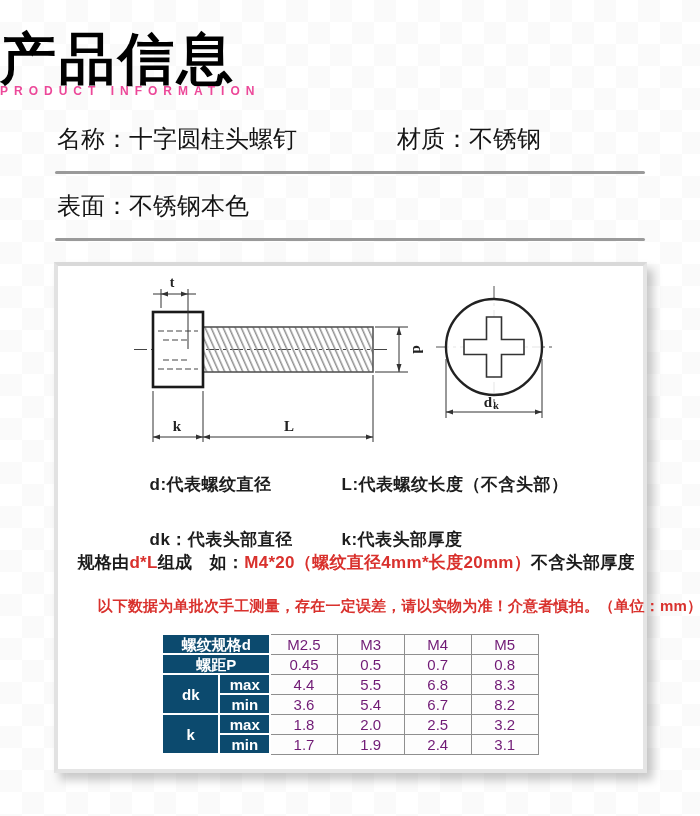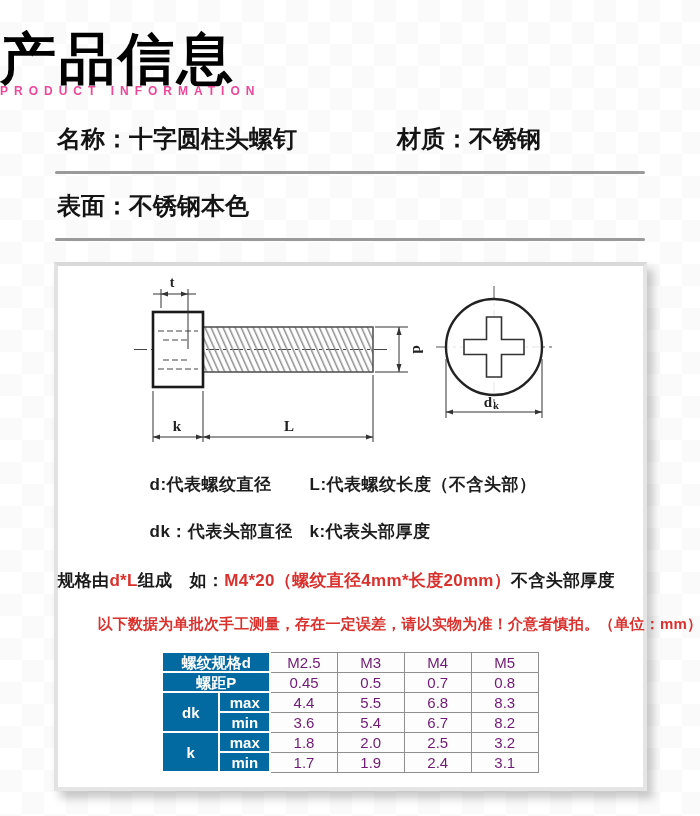--- a/index.html
+++ b/index.html
@@ -11,43 +11,43 @@
       #ffffff;
     color:#111;
   }
   
   .hdr{text-align:left;padding-top:30px;line-height:1.05;}
   .hdr .title{font-size:56px;font-weight:900;letter-spacing:3px;color:#000;}
   .hdr .subtitle{margin-top:-4px;font-size:12px;font-weight:bold;letter-spacing:6px;color:#ec4899;}
   
   .info{margin:10px 55px 0 55px;}
   .info-row{display:grid;grid-template-columns:340px auto;align-items:center;padding:16px 2px;font-size:24px;color:#141414;}
-  .info-pair{white-space:nowrap;font-weight:bold;}
+  .info-pair{white-space:nowrap;}
   .divider{height:3px;background:#9a9a9a;border-radius:2px;}
   
   .panel{
     margin:21px auto 0 auto;width:585px;
     background:#fff;border:4px solid #e5e5e5;border-top-color:#d9d9d9;border-left-color:#e2e2e2;
     box-shadow:6px 7px 9px rgba(0,0,0,0.22);
     padding:8px 0 14px 0;
   }
   .diagram{display:block;}
   
   .legend{margin-top:14px;padding-left:92px;display:grid;grid-template-columns:160px 1fr;row-gap:24px;
-    font-size:17px;font-weight:bold;color:#1d1d1d;letter-spacing:0.5px;}
+    font-size:17px;font-weight:bold;color:#1d1d1d;letter-spacing:0.5px;gap:32px;}
   .legend div{white-space:nowrap;}
   
-  .spec{margin-top:26px;padding-left:0;font-size:17px;font-weight:bold;color:#1a1a1a;white-space:nowrap;letter-spacing:0.3px;}
+  .spec{padding-left:20px;font-size:17px;font-weight:bold;color:#1a1a1a;white-space:nowrap;letter-spacing:0.3px;}
   .red{color:#d9312d;}
   
   .warning{margin-top:23px;padding-left:40px;font-size:15px;font-weight:bold;color:#d9312d;white-space:nowrap;letter-spacing:0.2px;}
   
   table.spec-table{border-collapse:collapse;margin:17px auto 0 auto;font-size:15px;table-layout:fixed;}
   table.spec-table td{height:18px;padding:0 2px;text-align:center;line-height:1.05;}
-  td.hd{background:#0369a1;color:#fff;border:2px solid #fff;font-weight:600;}
+  td.hd{background:#0c4a6e;color:#fff;border:2px solid #fff;font-weight:600;}
   td.val{background:#fdfdfd;color:#701a75;border:1px solid #8f8f8f;}
 </style>
 </head>
 <body>
 
 <div class="hdr">
   <div class="title">产品信息</div>
   <div class="subtitle">PRODUCT INFORMATION</div>
 </div>
 

